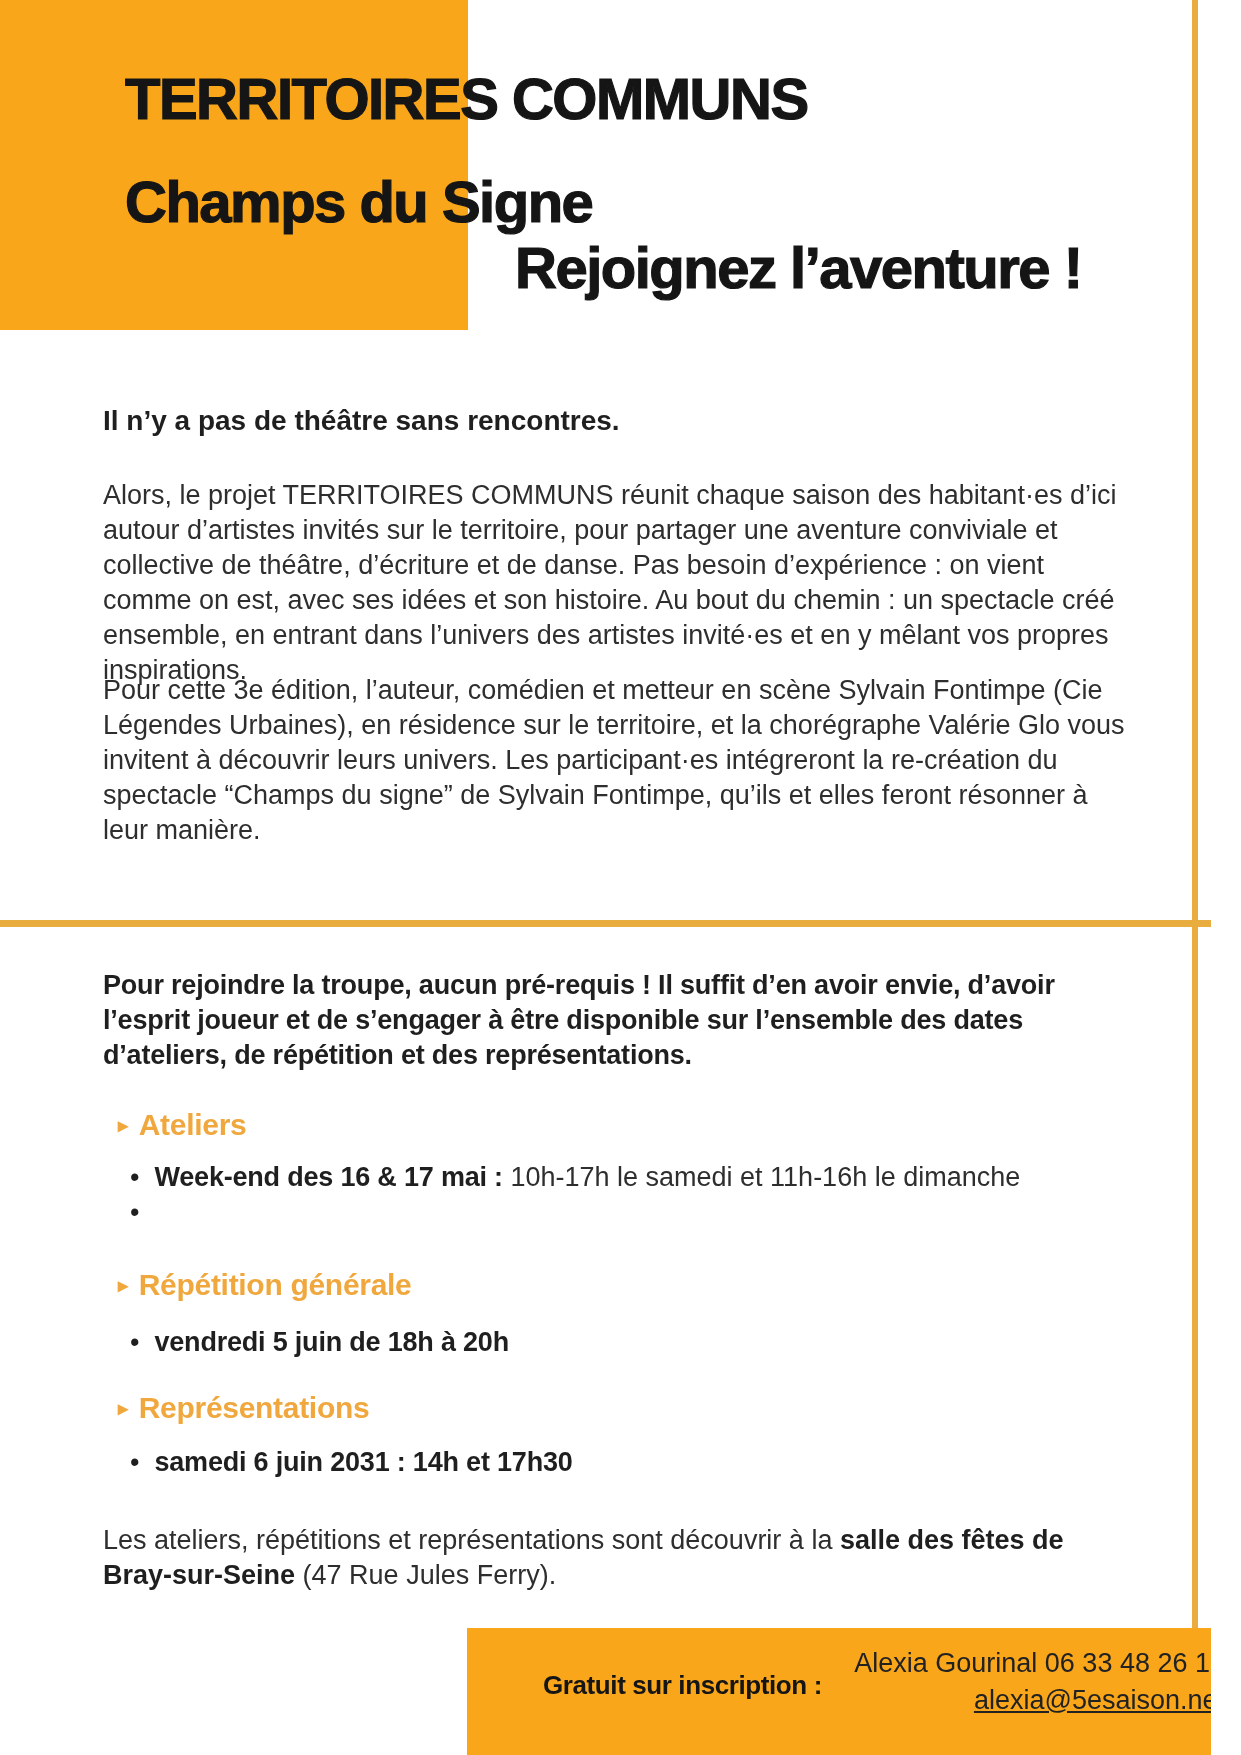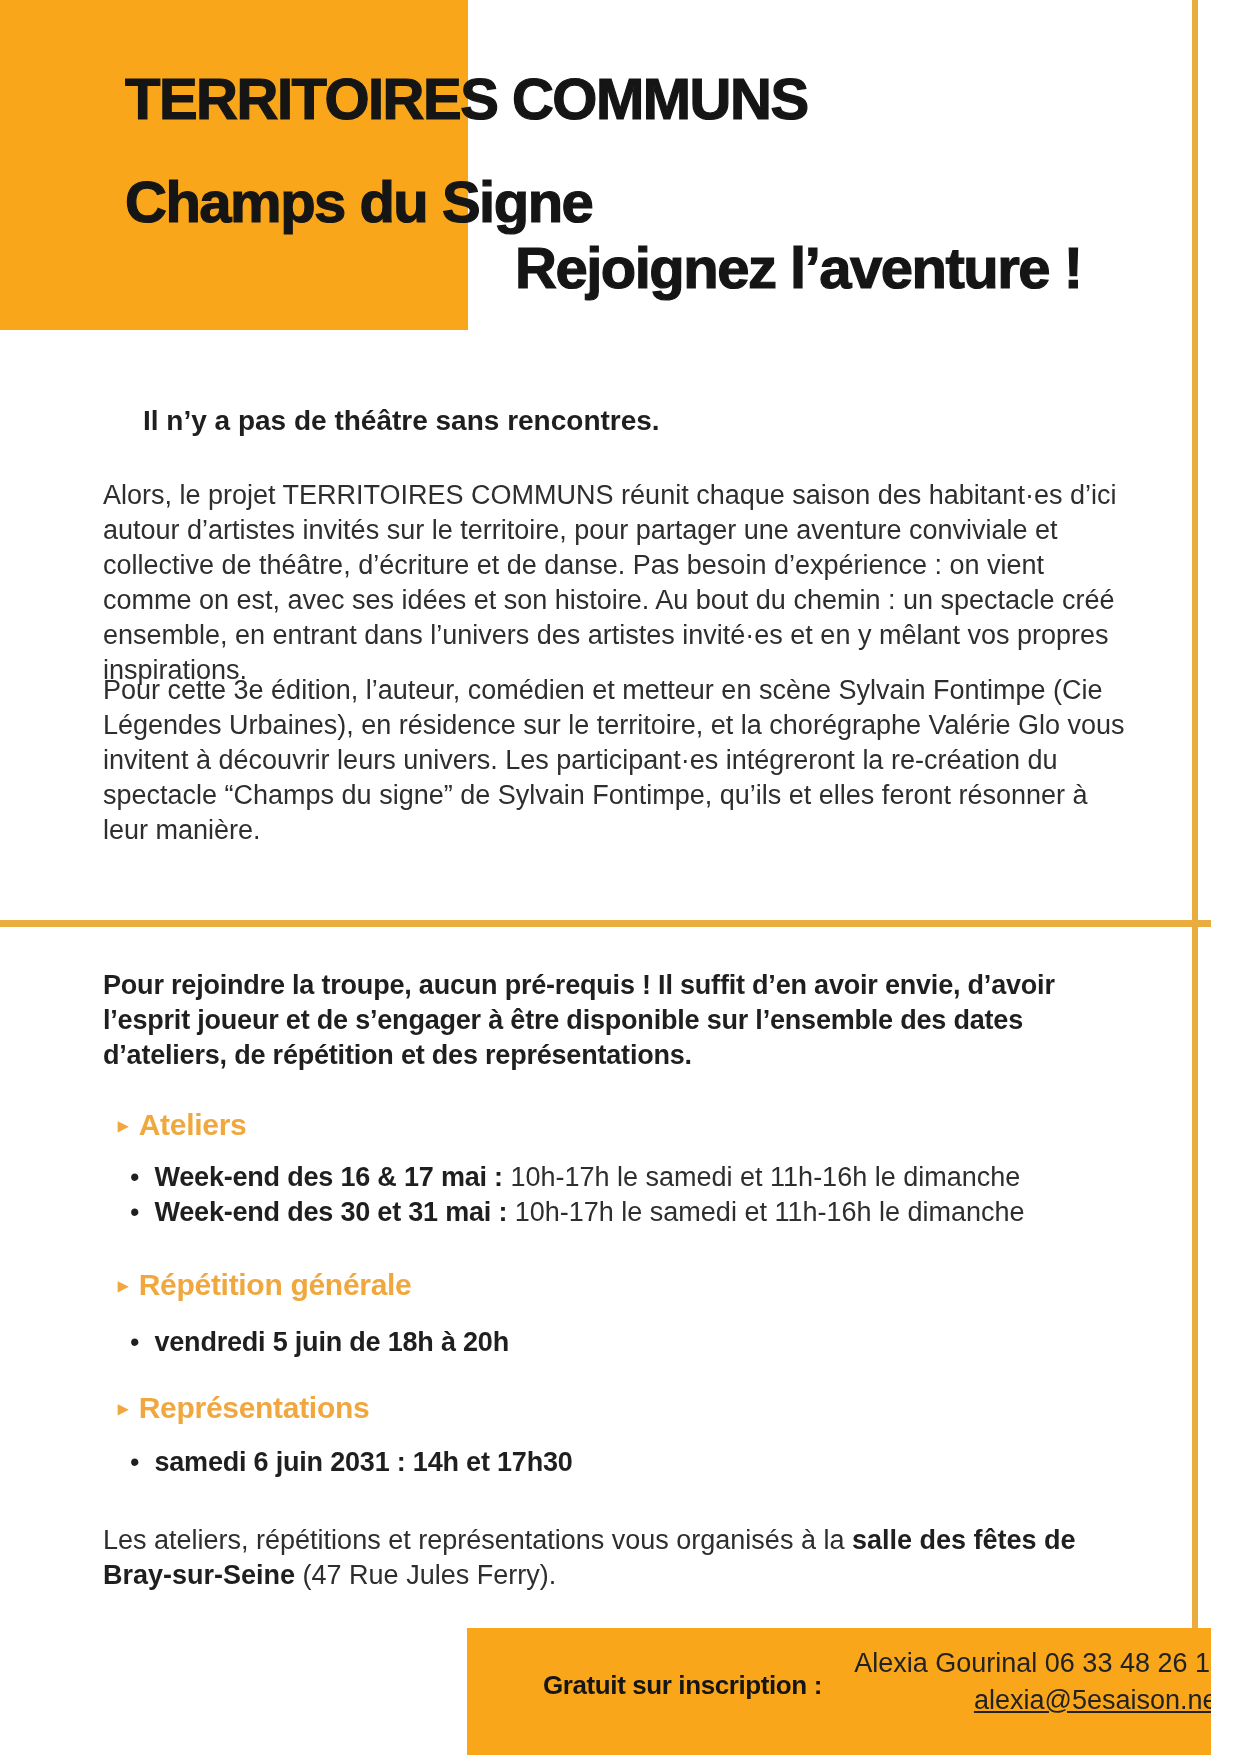--- a/index.html
+++ b/index.html
@@ -15,21 +15,21 @@
   
   .title{
     position:absolute;font-weight:700;color:#151515;letter-spacing:-1.5px;
     font-size:58px;line-height:1;white-space:nowrap;-webkit-text-stroke:1.2px #151515;
   }
   .title-1{left:125px;top:70px;}
   .title-2{left:125px;top:144px;margin-top:29px;}
   .title-3{left:515px;top:239px;}
   
   .body-text{position:absolute;left:103px;width:1035px;font-size:27px;line-height:35px;color:#2e2e2e;}
-  .lead{font-weight:700;color:#1f1f1f;font-size:28px;margin-left:40px;}
+  .lead{font-weight:700;color:#1f1f1f;font-size:28px;}
   .intro-heading{top:403px;}
   .para-1{top:478px;}
   .para-2{top:673px;}
   .requirements{top:968px;font-weight:700;color:#1f1f1f;letter-spacing:-0.2px;}
   
   .section-head{
     position:absolute;left:118px;display:flex;align-items:center;gap:11px;
     color:#f0a83e;font-weight:700;font-size:30px;line-height:30px;white-space:nowrap;letter-spacing:-0.3px;
   }
   .section-head .arrow{font-size:20px;line-height:20px;color:#f0a83e;}
@@ -84,42 +84,41 @@
   <div class="section-head head-ateliers">
     <span class="arrow">▸</span>
     <span>Ateliers</span>
   </div>
   <div class="bullet-row bullet-1">
     <span class="dot">•</span>
     <span><span class="b">Week-end des 16 &amp; 17 mai :</span> <span>10h-17h le samedi et 11h-16h le dimanche</span></span>
   </div>
   <div class="bullet-row bullet-2">
     <span class="dot">•</span>
-    <span><span class="b">Week-end des 30 et 31 mai  :</span> <span>10h-17h le samedi et 11h-16h le dimanche</span></span>
   </div>
 
   <div class="section-head head-repetition">
     <span class="arrow">▸</span>
     <span>Répétition générale</span>
   </div>
   <div class="bullet-row bullet-3">
     <span class="dot">•</span>
     <span class="b">vendredi 5 juin de 18h à 20h</span>
   </div>
 
   <div class="section-head head-representations">
     <span class="arrow">▸</span>
     <span>Représentations</span>
   </div>
   <div class="bullet-row bullet-4">
     <span class="dot">•</span>
     <span class="b">samedi 6 juin 2031 : 14h et 17h30</span>
   </div>
 
-  <div class="body-text venue"><span>Les ateliers, répétitions et représentations vous organisés à la </span><span class="b">salle des fêtes de Bray-sur-Seine</span><span> (47 Rue Jules Ferry).</span></div>
+  <div class="body-text venue"><span>Les ateliers, répétitions et représentations sont découvrir à la </span><span class="b">salle des fêtes de Bray-sur-Seine</span><span> (47 Rue Jules Ferry).</span></div>
 
   <div class="footer-label">Gratuit sur inscription :</div>
   <div class="footer-contact">
     <div>Alexia Gourinal 06 33 48 26 13</div>
     <div><a href="#">alexia@5esaison.net</a></div>
   </div>
 
 </div>
 
 </body></html>

